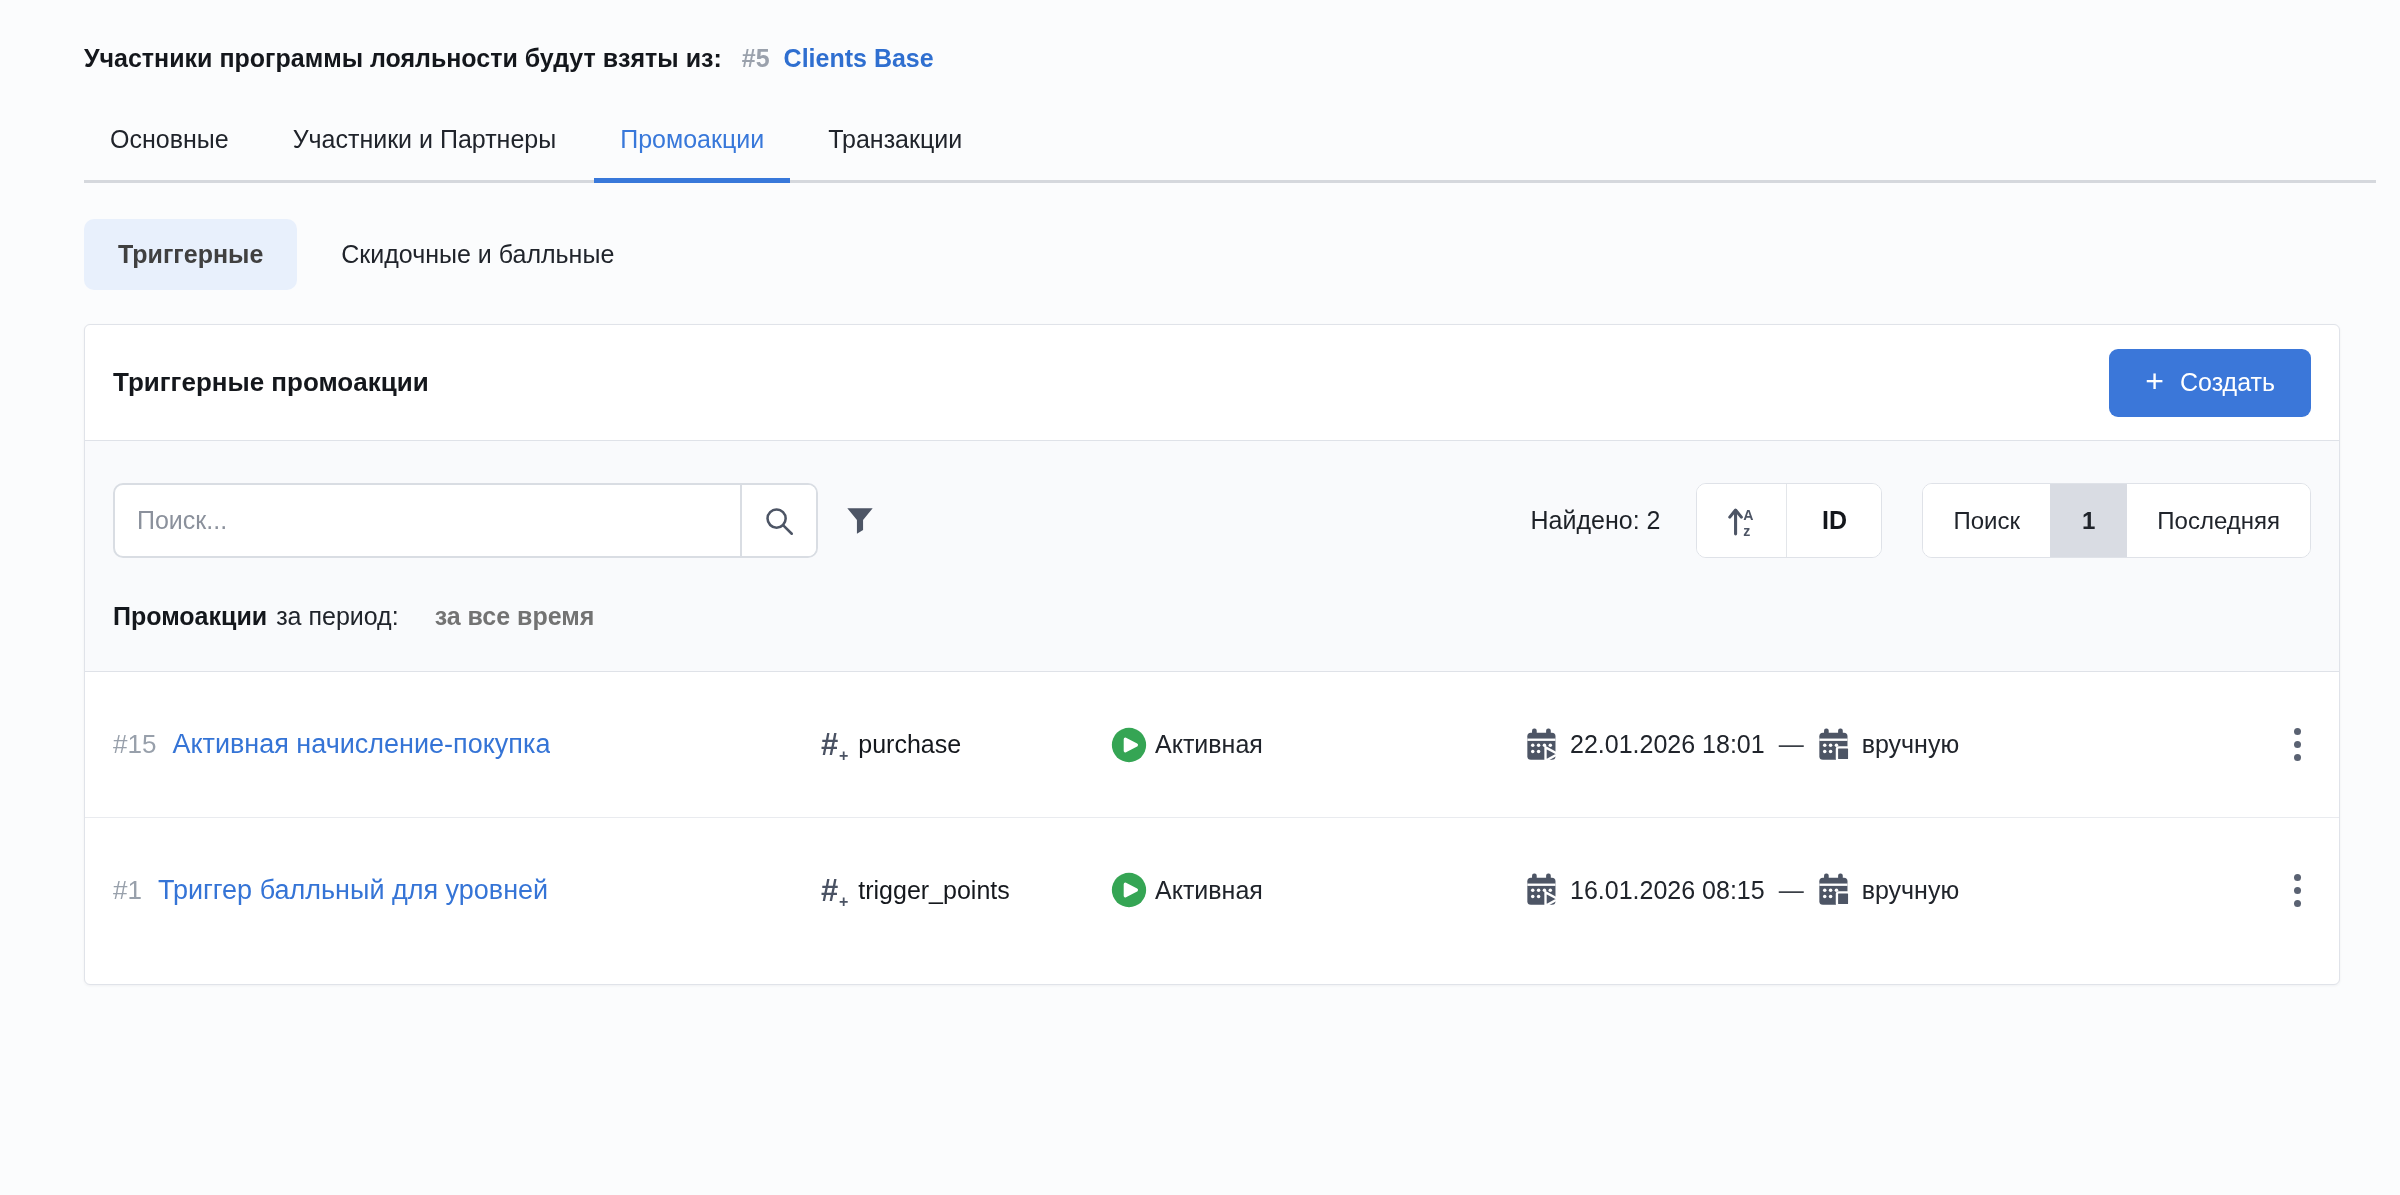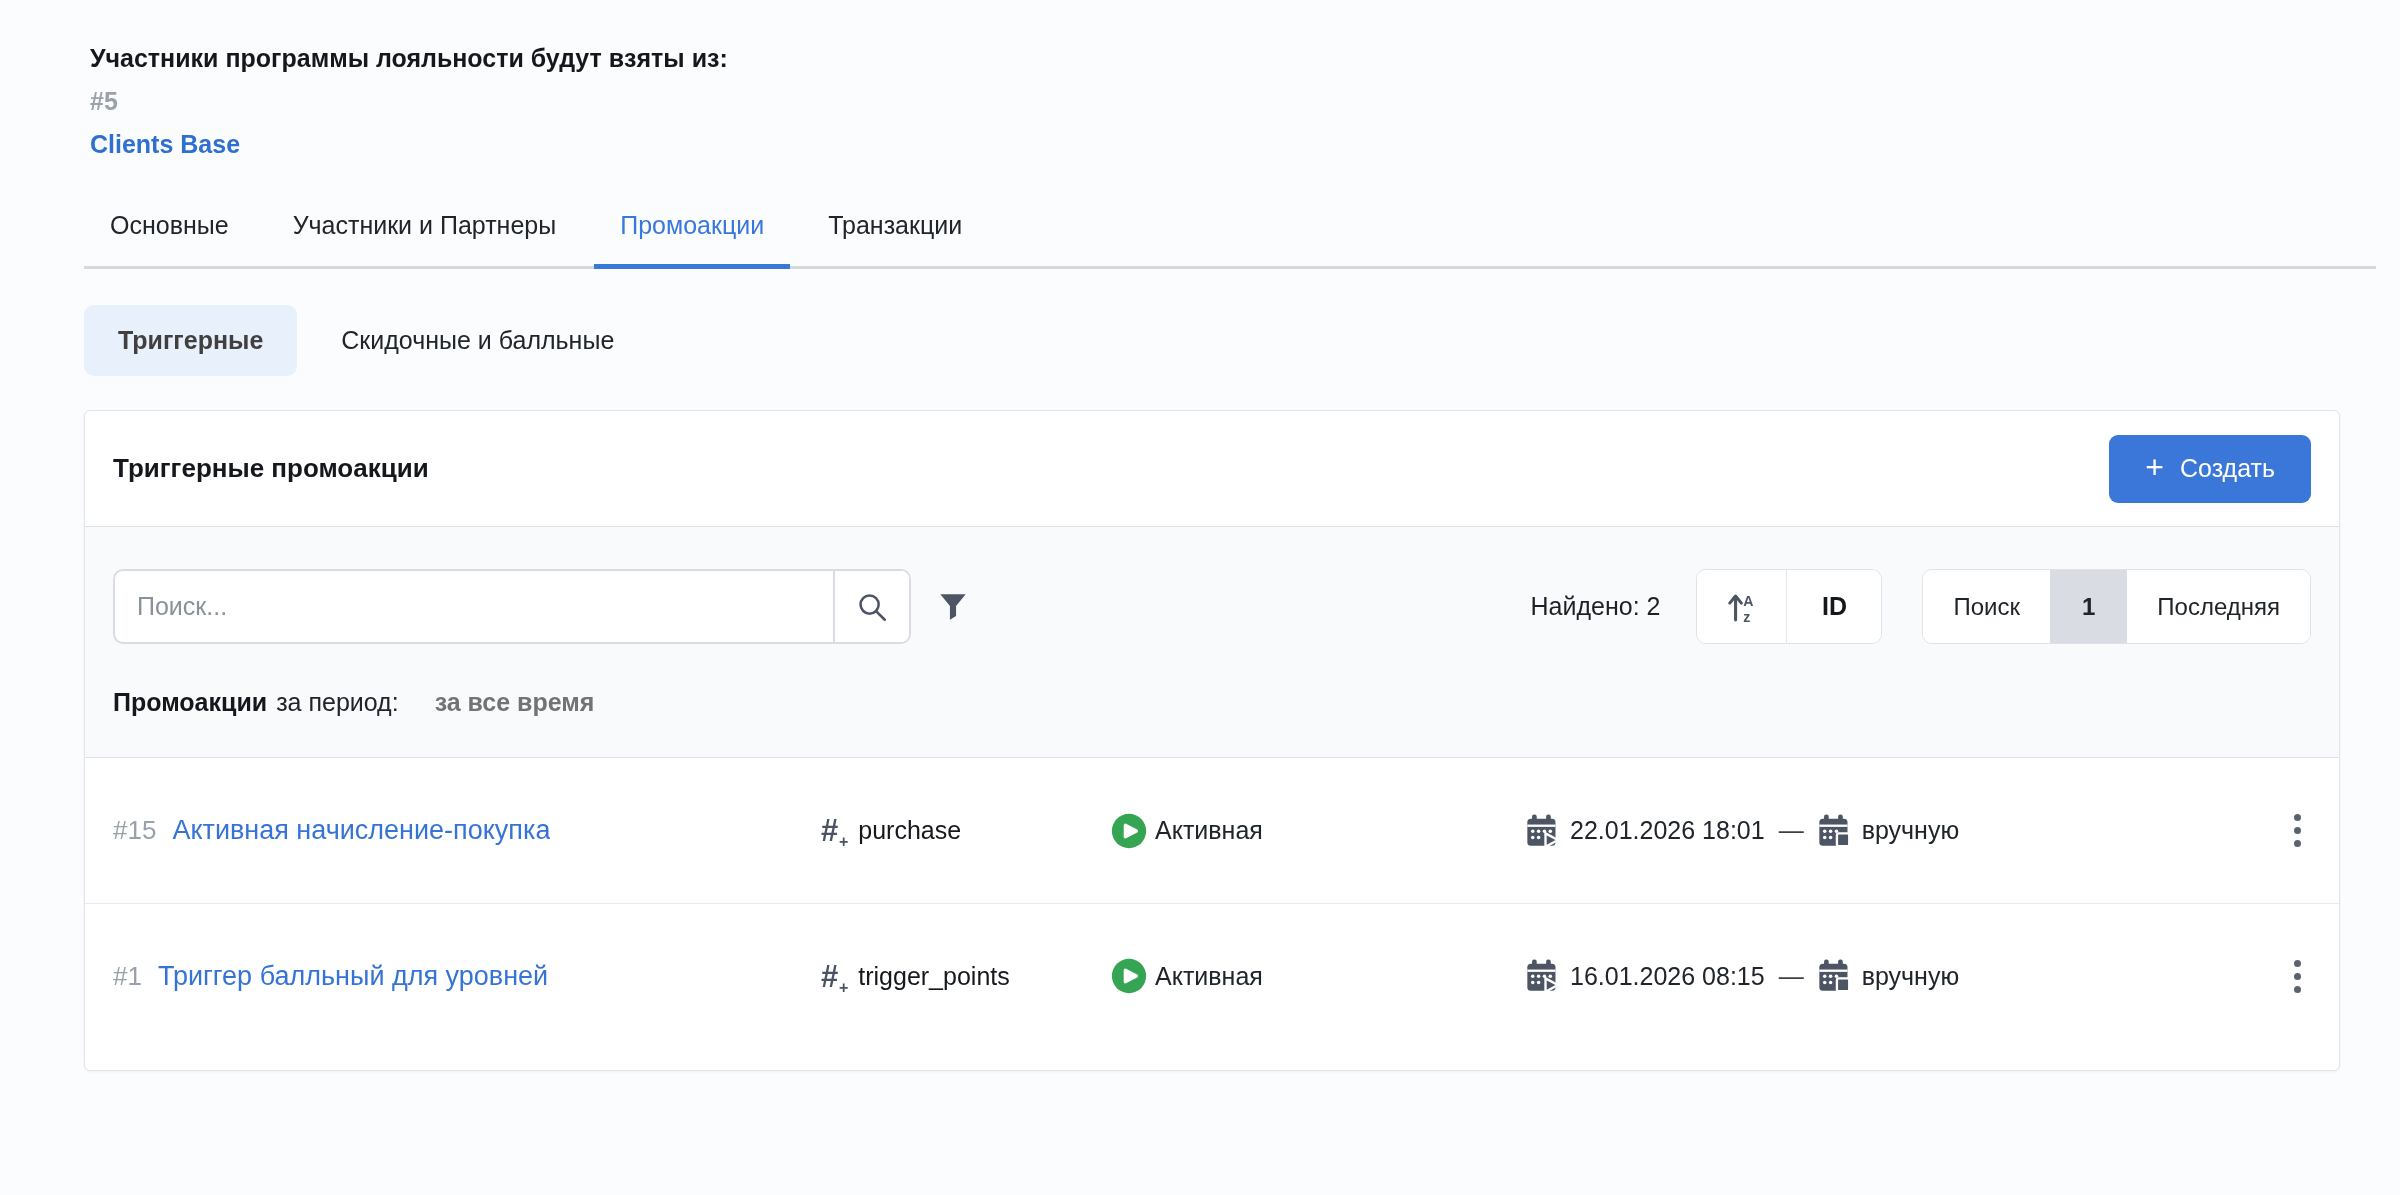--- a/index.html
+++ b/index.html
@@ -9,21 +9,20 @@
     background: #fbfcfd;
     color: #1c2027;
   }
   .screen { position: relative; width: 2400px; height: 1195px; overflow: hidden; }
 
   
   .top-note {
     padding: 44px 64px 0 84px;
     display: flex; align-items: baseline; gap: 14px;
     font-size: 25px;
-    flex-direction: column;
   }
   .top-note .note-label { font-weight: bold; color: #14171c; }
   .top-note .note-id { color: #9aa1ac; font-weight: 600; margin-left: 6px; }
   .top-note .note-link { color: #2f6fd0; font-weight: bold; text-decoration: none; cursor: pointer; }
 
   
   .tabs {
     margin: 52px 24px 0 84px;
     display: flex; gap: 12px;
     border-bottom: 3px solid #d5d8dd;
@@ -74,21 +73,21 @@
   
   .toolbar {
     background: #f9fafc;
     border-top: 1px solid #dfe2e8;
     border-bottom: 1px solid #dfe2e8;
     padding: 42px 28px 40px 28px;
   }
   .toolbar-row { display: flex; align-items: center; }
   .search-group {
     display: flex; align-items: stretch;
-    width: 798px; height: 75px;
+    width: 705px; height: 75px;
     background: #ffffff;
     border: 2px solid #d9dde3; border-radius: 10px;
     overflow: hidden;
   }
   .search-input {
     flex: 1; border: none; outline: none;
     font-family: inherit; font-size: 25px; color: #20242b;
     padding: 0 22px; background: transparent;
   }
   .search-input::placeholder { color: #8b919c; }

